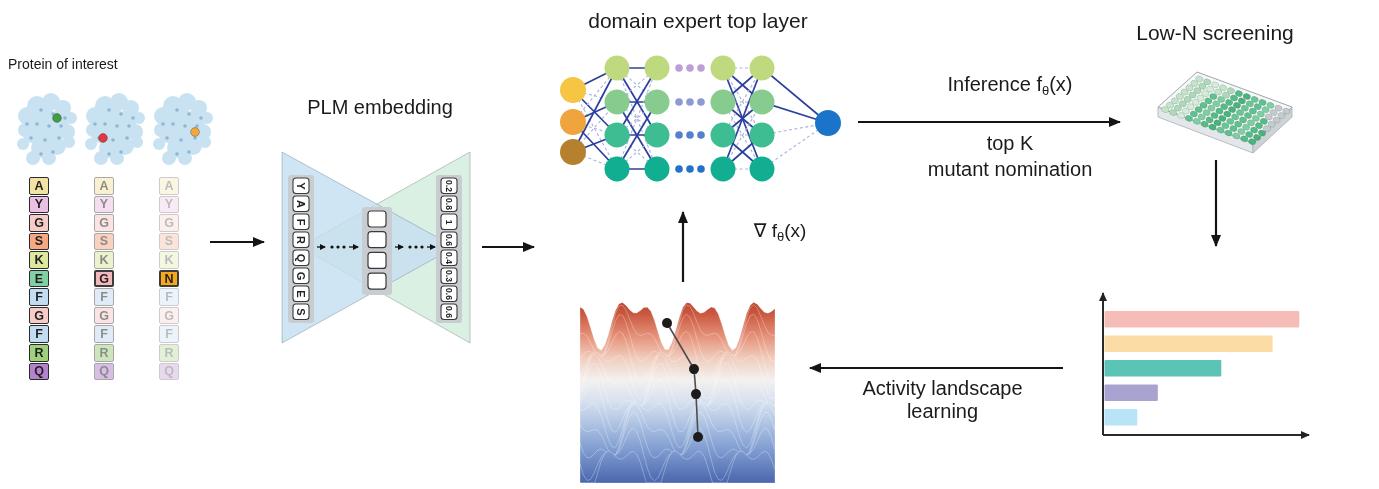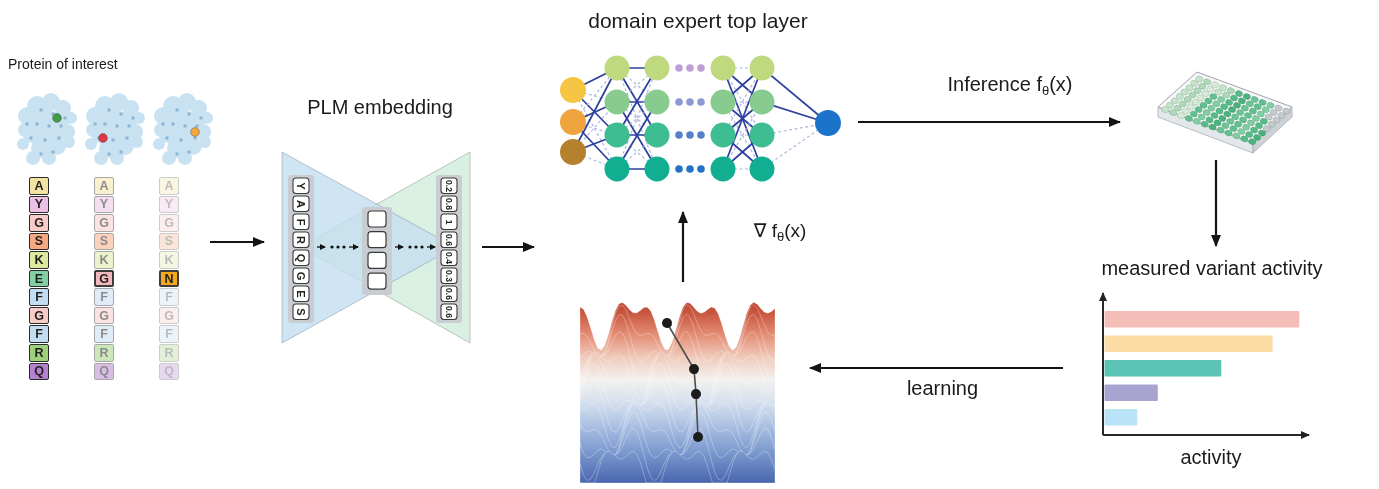--- a/index.html
+++ b/index.html
@@ -328,21 +328,26 @@
         <circle cx="140" cy="90" r="3.8" fill="#5580CC"></circle>
         <circle cx="151" cy="90" r="3.8" fill="#5580CC"></circle>
         <circle cx="129" cy="124" r="3.8" fill="#2472C8"></circle>
         <circle cx="140" cy="124" r="3.8" fill="#2472C8"></circle>
         <circle cx="151" cy="124" r="3.8" fill="#2472C8"></circle>
         <circle cx="278" cy="78" r="13" fill="#1B74C9"></circle>
       </g>
     </svg>
 
   <div class="lbl" id="inf-label"><span>Inference f</span><sub class="sub">θ</sub><span>(x)</span></div>
-
+  <div class="lbl" id="nom-label">
+    <div>top K</div>
+    <div>mutant nomination</div>
+  </div>
+
+  <div class="lbl" id="lown-title">Low-N screening</div>
   <svg class="abs-svg" id="plate-svg" width="165" height="100" style="left:1145px;top:60px">
     <polygon points="13,47 108,83 108,93 13,57" fill="#E4E7EA" stroke="#A8AEB4" stroke-width="0.8"></polygon>
     <polygon points="108,83 147,47 147,57 108,93" fill="#CDD2D6" stroke="#A8AEB4" stroke-width="0.8"></polygon>
     <polygon points="13,47 52,12 147,47 108,83" fill="#F7F8F9" stroke="#9EA4AA" stroke-width="1"></polygon>
   <g>
         <ellipse cx="54.3" cy="19.0" rx="3.7" ry="2.9" fill="#C6E4CB" stroke="rgba(40,90,60,.35)" stroke-width="0.5" transform="rotate(18 54.3 19.0)"></ellipse>
         <ellipse cx="62.2" cy="21.9" rx="3.7" ry="2.9" fill="#AEDAB9" stroke="rgba(40,90,60,.35)" stroke-width="0.5" transform="rotate(18 62.2 21.9)"></ellipse>
         <ellipse cx="70.1" cy="24.8" rx="3.7" ry="2.9" fill="#D6ECD9" stroke="rgba(40,90,60,.35)" stroke-width="0.5" transform="rotate(18 70.1 24.8)"></ellipse>
         <ellipse cx="78.0" cy="27.8" rx="3.7" ry="2.9" fill="#C6E4CB" stroke="rgba(40,90,60,.35)" stroke-width="0.5" transform="rotate(18 78.0 27.8)"></ellipse>
         <ellipse cx="85.9" cy="30.7" rx="3.7" ry="2.9" fill="#AEDAB9" stroke="rgba(40,90,60,.35)" stroke-width="0.5" transform="rotate(18 85.9 30.7)"></ellipse>
@@ -480,35 +485,34 @@
         <line x1="148" y1="159" x2="146" y2="116" stroke="#4d4d4d" stroke-width="1.6" marker-end="url(#ah-g)"></line>
         <line x1="146" y1="116" x2="144" y2="91" stroke="#4d4d4d" stroke-width="1.6" marker-end="url(#ah-g)"></line>
         <line x1="144" y1="91" x2="117" y2="45" stroke="#4d4d4d" stroke-width="1.6" marker-end="url(#ah-g)"></line>
         <circle cx="148" cy="159" r="5" fill="#1c1c1c"></circle>
         <circle cx="146" cy="116" r="5" fill="#1c1c1c"></circle>
         <circle cx="144" cy="91" r="5" fill="#1c1c1c"></circle>
         <circle cx="117" cy="45" r="5" fill="#1c1c1c"></circle>
       </g>
     </svg>
   <div class="lbl" id="learn-label">
+    <div>Activity landscape</div>
     <div>learning</div>
   </div>
 
-  <div class="lbl" id="chart-title">measured variant activity</div>
   <svg class="abs-svg" id="chart-svg" width="240" height="165" style="left:1085px;top:283px">
     <defs>
       <marker id="ah-c" markerUnits="userSpaceOnUse" markerWidth="9" markerHeight="8" refX="8" refY="4" orient="auto">
         <path d="M0,0L9,4L0,8Z" fill="#222"></path>
       </marker>
     </defs>
     <line x1="18" y1="152" x2="18" y2="10" stroke="#2a2a2a" stroke-width="2" marker-end="url(#ah-c)"></line>
     <line x1="18" y1="152" x2="224" y2="152" stroke="#2a2a2a" stroke-width="2" marker-end="url(#ah-c)"></line>
   <g>
         <rect x="19.5" y="28" width="194.8" height="16.5" rx="1" fill="#F6BDB8"></rect>
         <rect x="19.5" y="52.5" width="168.1" height="16.5" rx="1" fill="#FBDCA4"></rect>
         <rect x="19.5" y="77" width="116.8" height="16.5" rx="1" fill="#5BC4B6"></rect>
         <rect x="19.5" y="101.5" width="53.3" height="16.5" rx="1" fill="#A8A3CF"></rect>
         <rect x="19.5" y="126" width="32.8" height="16.5" rx="1" fill="#B9E4F8"></rect>
       </g>
     </svg>
-  <div class="lbl" id="xlabel">activity</div>
 
 </div>
 
 </body></html>

